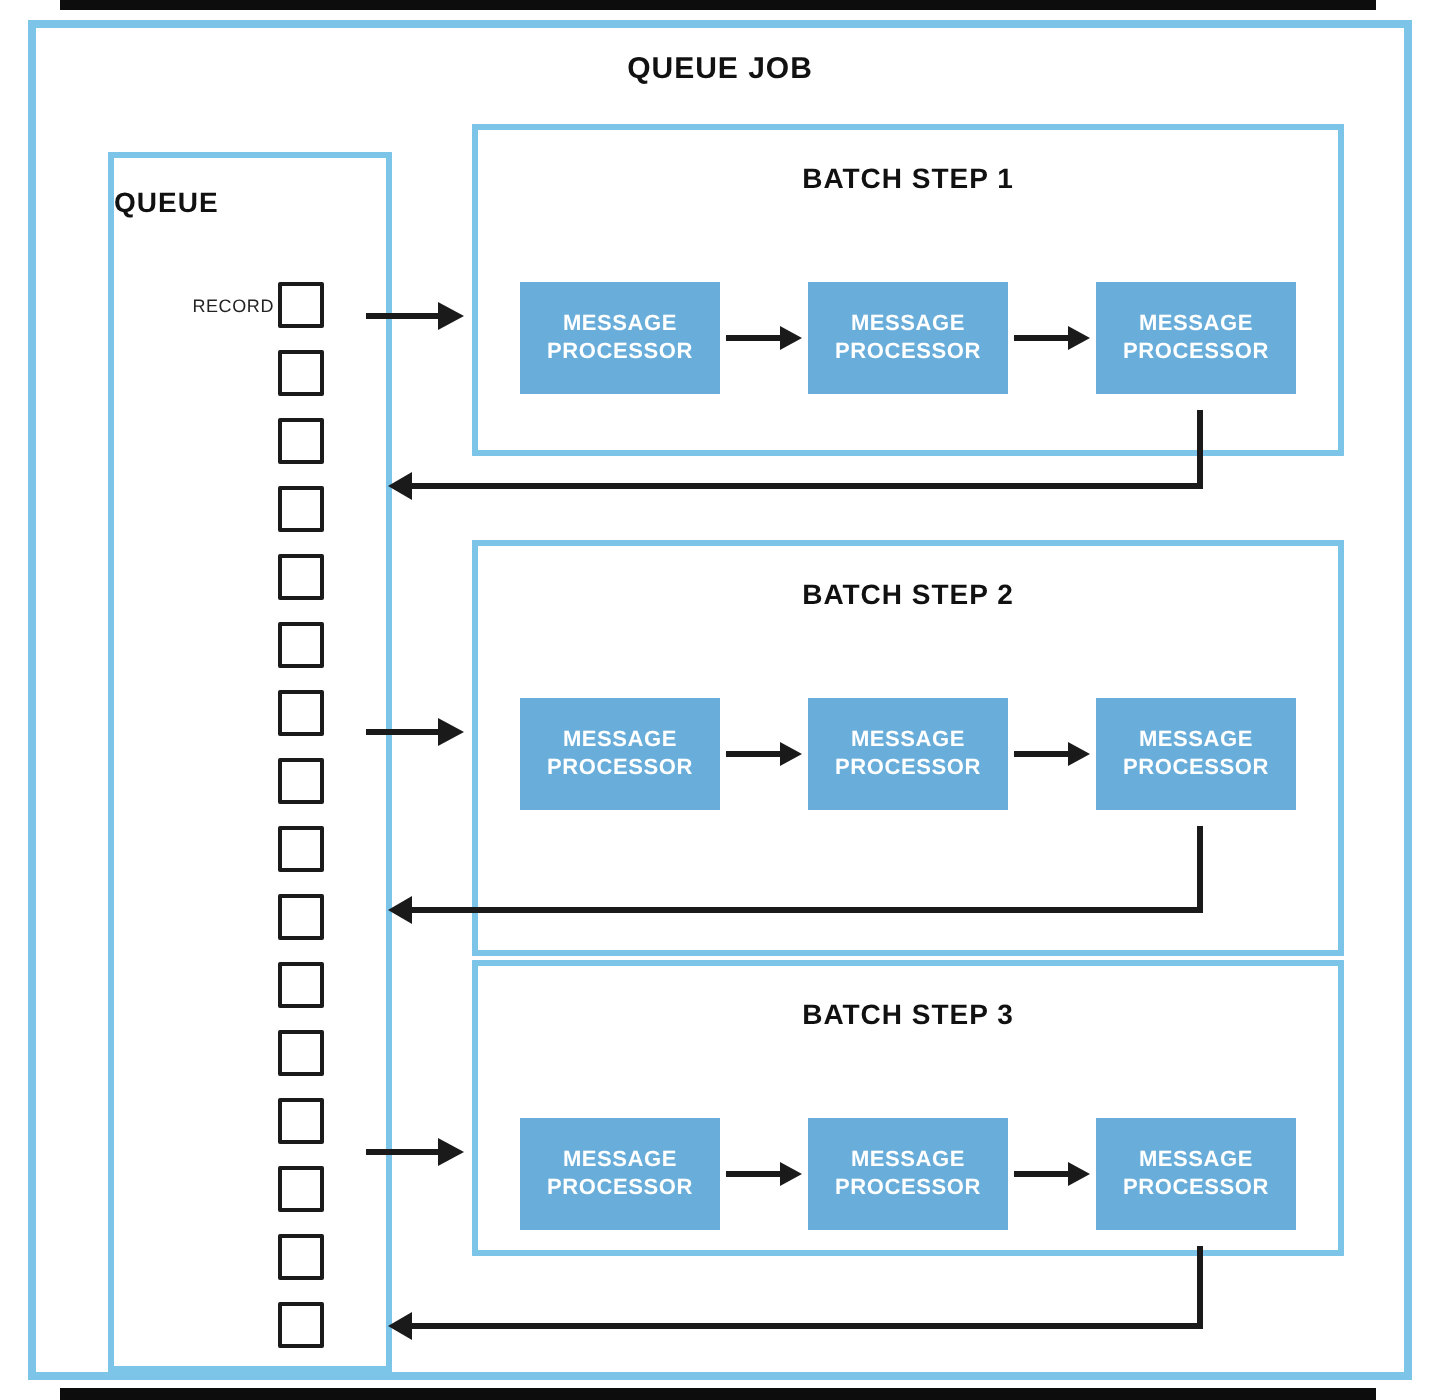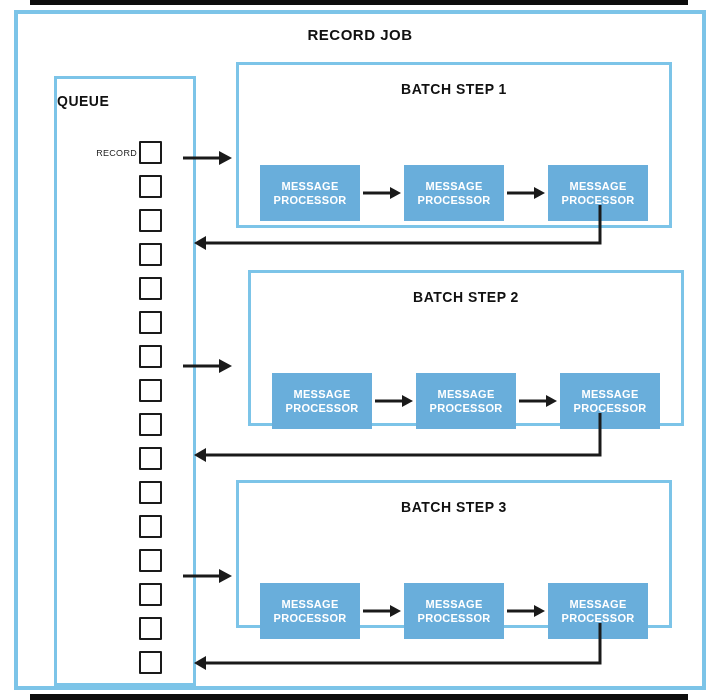--- a/index.html
+++ b/index.html
@@ -46,28 +46,28 @@
     width:23px;height:23px;box-sizing:border-box;
     border:2px solid var(--ink);background:#fff;border-radius:1px;
   }
   .steps{position:absolute;left:0;top:0;width:720px;height:700px;pointer-events:none;}
   .step{
     position:absolute;left:236px;width:436px;height:166px;
     border:3px solid var(--blue);box-sizing:border-box;background:#fff;
     pointer-events:auto;
   }
   .step[data-idx="0"]{top:62px;height:166px;}
-  .step[data-idx="1"]{top:270px;height:156px;margin-left:12px;}
+  .step[data-idx="1"]{top:270px;height:208px;}
   .step[data-idx="2"]{top:480px;height:148px;}
   .step-title{
     position:absolute;left:0;right:0;top:16px;text-align:center;
     font-weight:bold;font-size:14px;letter-spacing:.5px;
   }
   .proc-row{
-    position:absolute;left:0;right:0;top:100px;height:56px;
+    position:absolute;left:0;right:0;top:76px;height:56px;
     display:flex;align-items:center;justify-content:center;gap:2px;
   }
   .proc{
     width:100px;height:56px;box-sizing:border-box;background:var(--proc);
     color:var(--proc-text);font-weight:bold;font-size:11px;line-height:1.3;
     letter-spacing:.3px;text-align:center;
     display:flex;align-items:center;justify-content:center;
     padding:4px 10px;
   }
   .proc-arrow{flex:0 0 auto;display:block;}
@@ -77,21 +77,21 @@
 </style>
 </head>
 <body>
 
 <div class="canvas">
 
   <div class="edge-bar top"></div>
   <div class="edge-bar bottom"></div>
 
   <div class="frame">
-    <div class="diagram-title">RECORD JOB</div>
+    <div class="diagram-title">QUEUE JOB</div>
 
     <div class="queue">
       <div class="queue-title">QUEUE</div>
       <div class="record-row">
         <span class="record-label">RECORD</span>
         <span class="record-dash"></span>
       </div>
       <div class="records">
           <div class="record"></div>
           <div class="record"></div>

